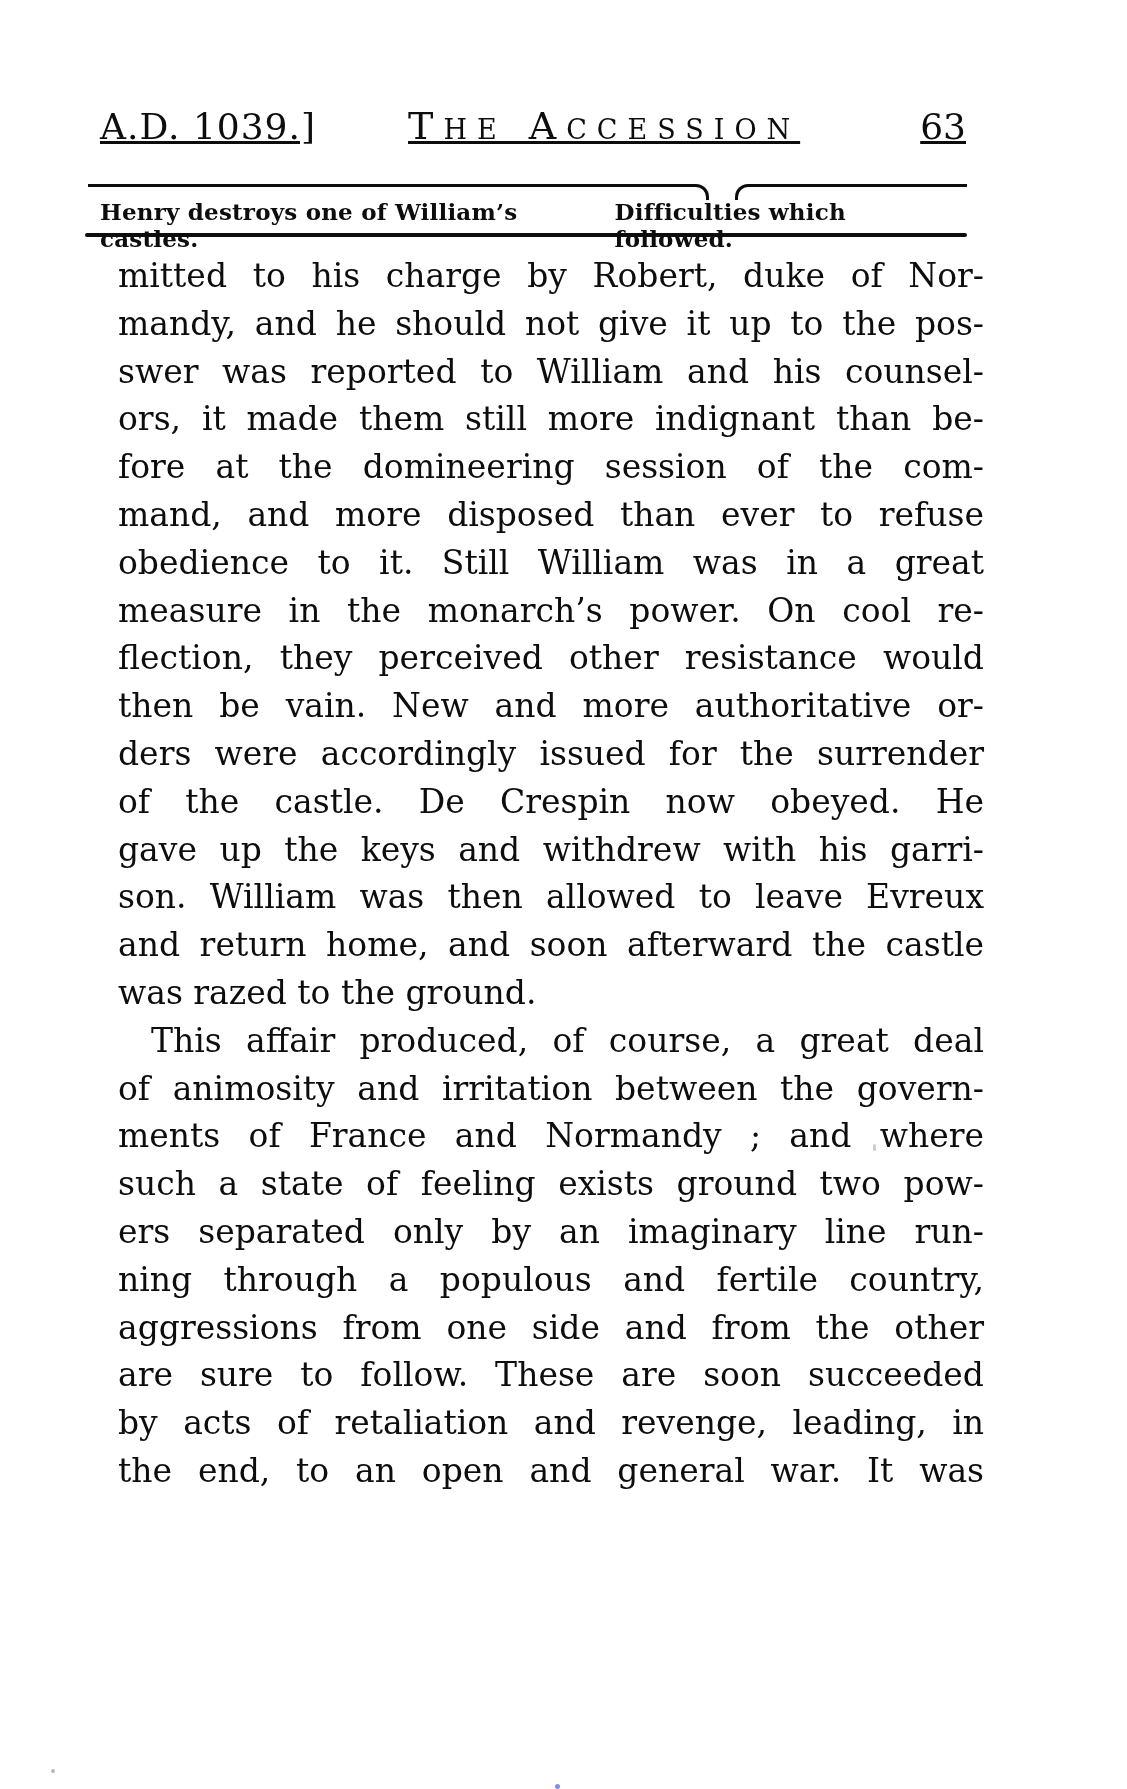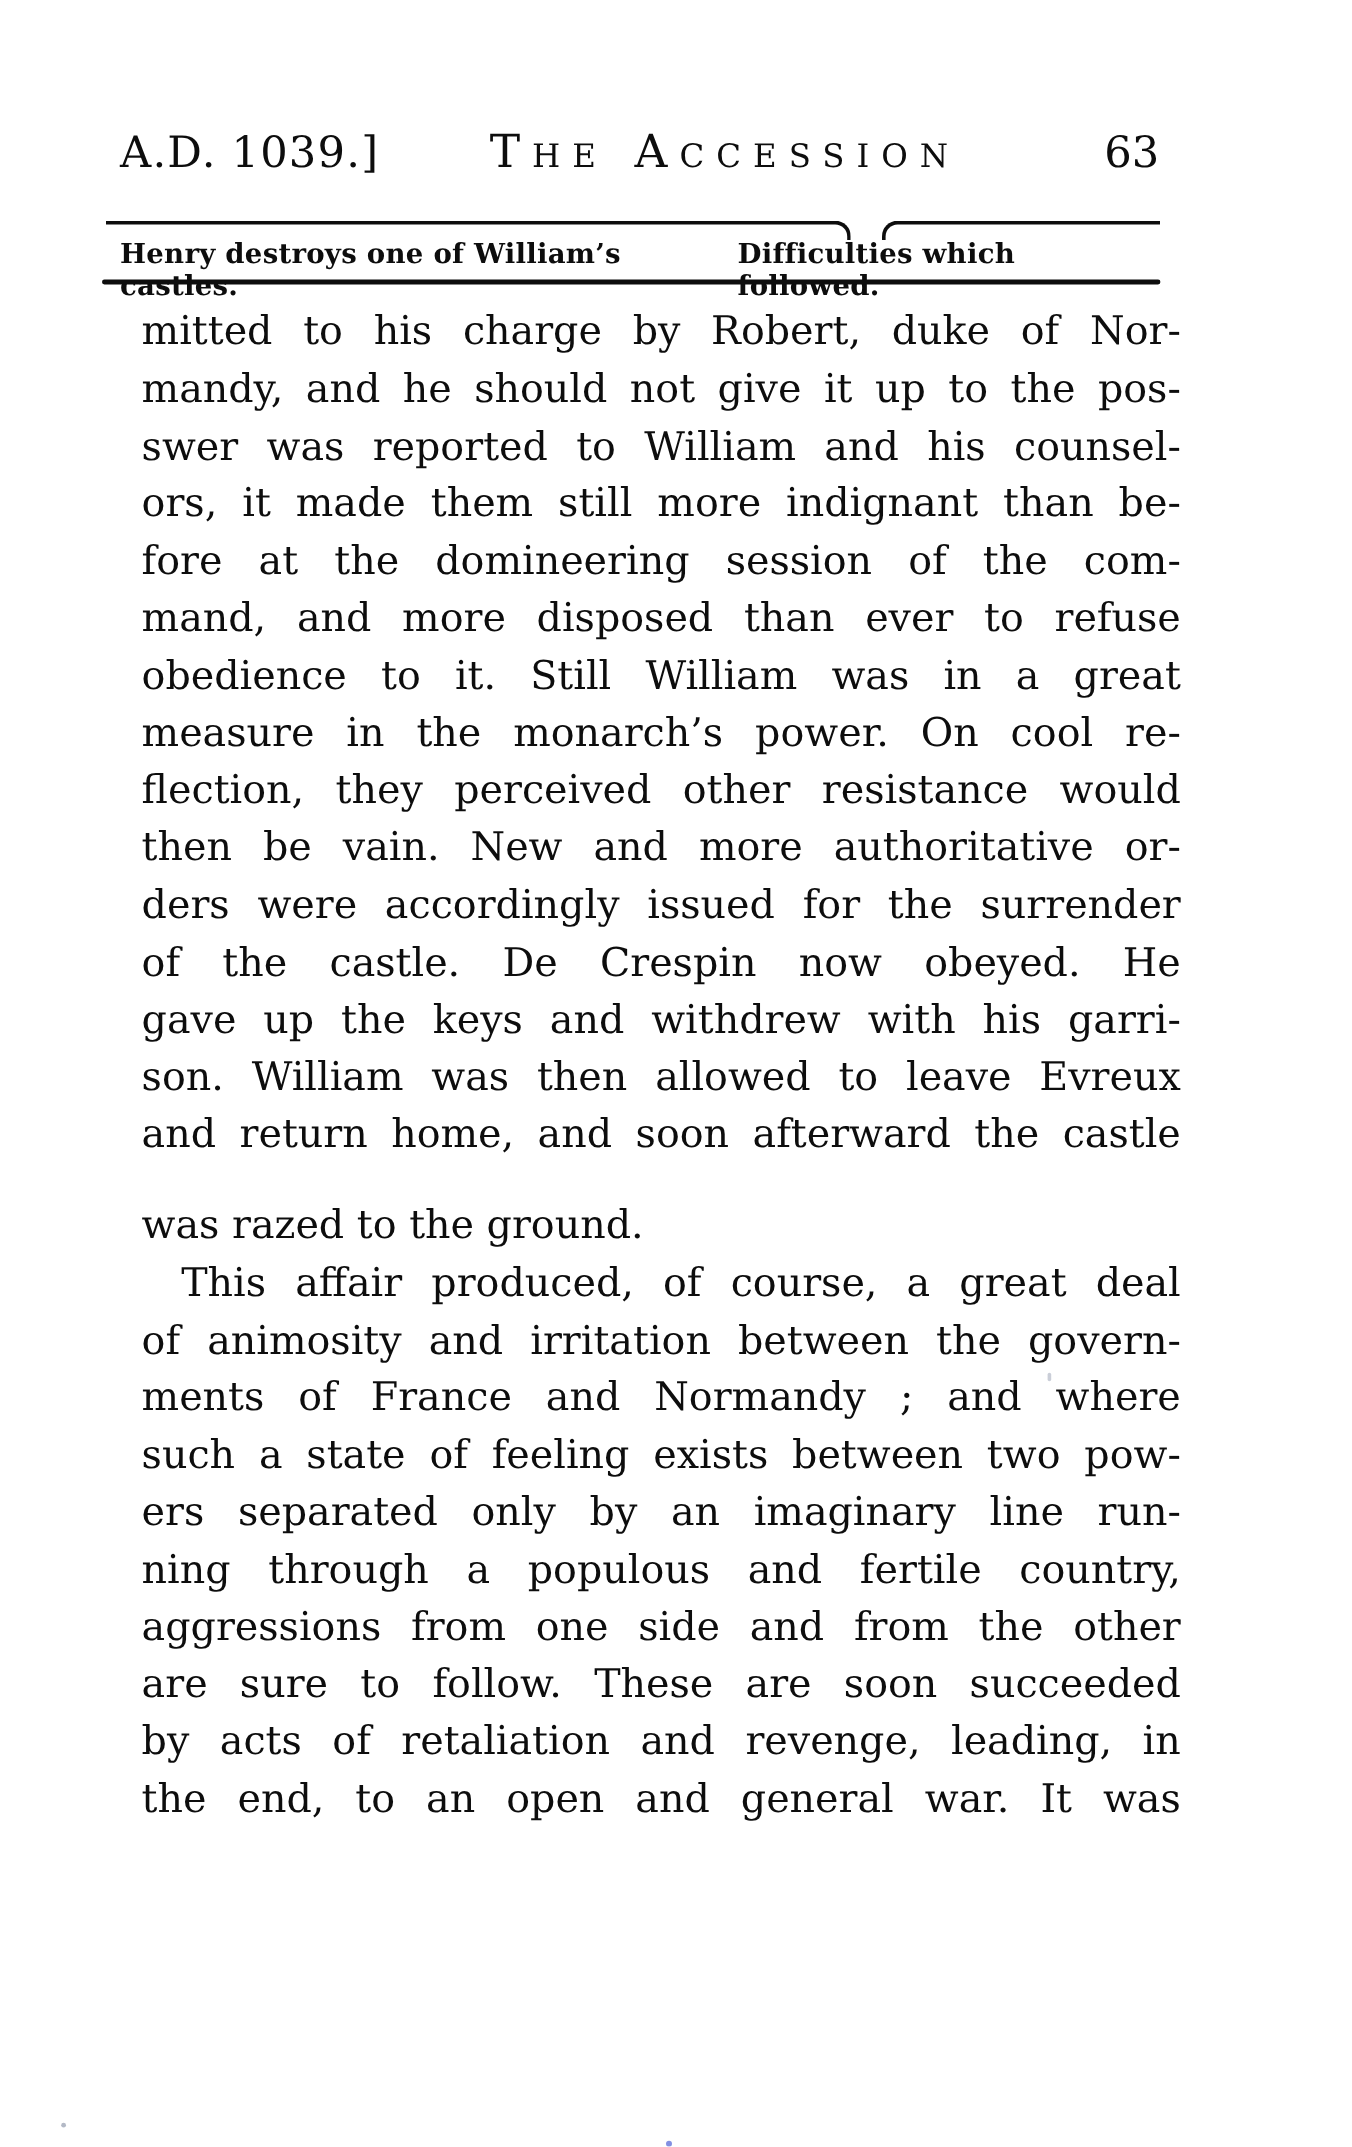--- a/index.html
+++ b/index.html
@@ -18,20 +18,21 @@
   }
 
   
   .header {
     position: absolute;
     left: 100px;
     top: 104px;
     width: 866px;
     display: flex;
     align-items: baseline;
+    text-decoration: underline;
   }
   .header-era {
     font-size: 36px;
     letter-spacing: 1px;
     white-space: nowrap;
   }
   .header-title {
     flex: 1;
     text-align: center;
     font-variant: small-caps;
@@ -102,21 +103,20 @@
   .line {
     height: 47.8px;
     line-height: 47.8px;
     text-align: justify;
     text-align-last: justify;
     overflow: visible;
   }
   .line.no-just {
     text-align: center;
     text-align-last: left;
-    margin-top: 28px;
   }
   .line.indent {
     text-indent: 33px;
   }
 
   
   .speck {
     position: absolute;
     border-radius: 50%;
   }
@@ -158,21 +158,21 @@
       <div class="line">then be vain.  New and more authoritative or-</div>
       <div class="line">ders were accordingly issued for the surrender</div>
       <div class="line">of the castle.  De Crespin now obeyed.  He</div>
       <div class="line">gave up the keys and withdrew with his garri-</div>
       <div class="line">son.  William was then allowed to leave Evreux</div>
       <div class="line">and return home, and soon afterward the castle</div>
       <div class="line no-just">was razed to the ground.</div>
       <div class="line indent">This affair produced, of course, a great deal</div>
       <div class="line">of animosity and irritation between the govern-</div>
       <div class="line">ments of France and Normandy ; and where</div>
-      <div class="line">such a state of feeling exists between two pow-</div>
+      <div class="line">such a state of feeling exists ground two pow-</div>
       <div class="line">ers separated only by an imaginary line run-</div>
       <div class="line">ning through a populous and fertile country,</div>
       <div class="line">aggressions from one side and from the other</div>
       <div class="line">are sure to follow.  These are soon succeeded</div>
       <div class="line">by acts of retaliation and revenge, leading, in</div>
       <div class="line">the end, to an open and general war.  It was</div>
     </div>
 
   <div class="speck speck-1" style="background: rgb(138, 147, 168);"></div>
   <div class="speck speck-2" style="background: rgb(90, 107, 216);"></div>

